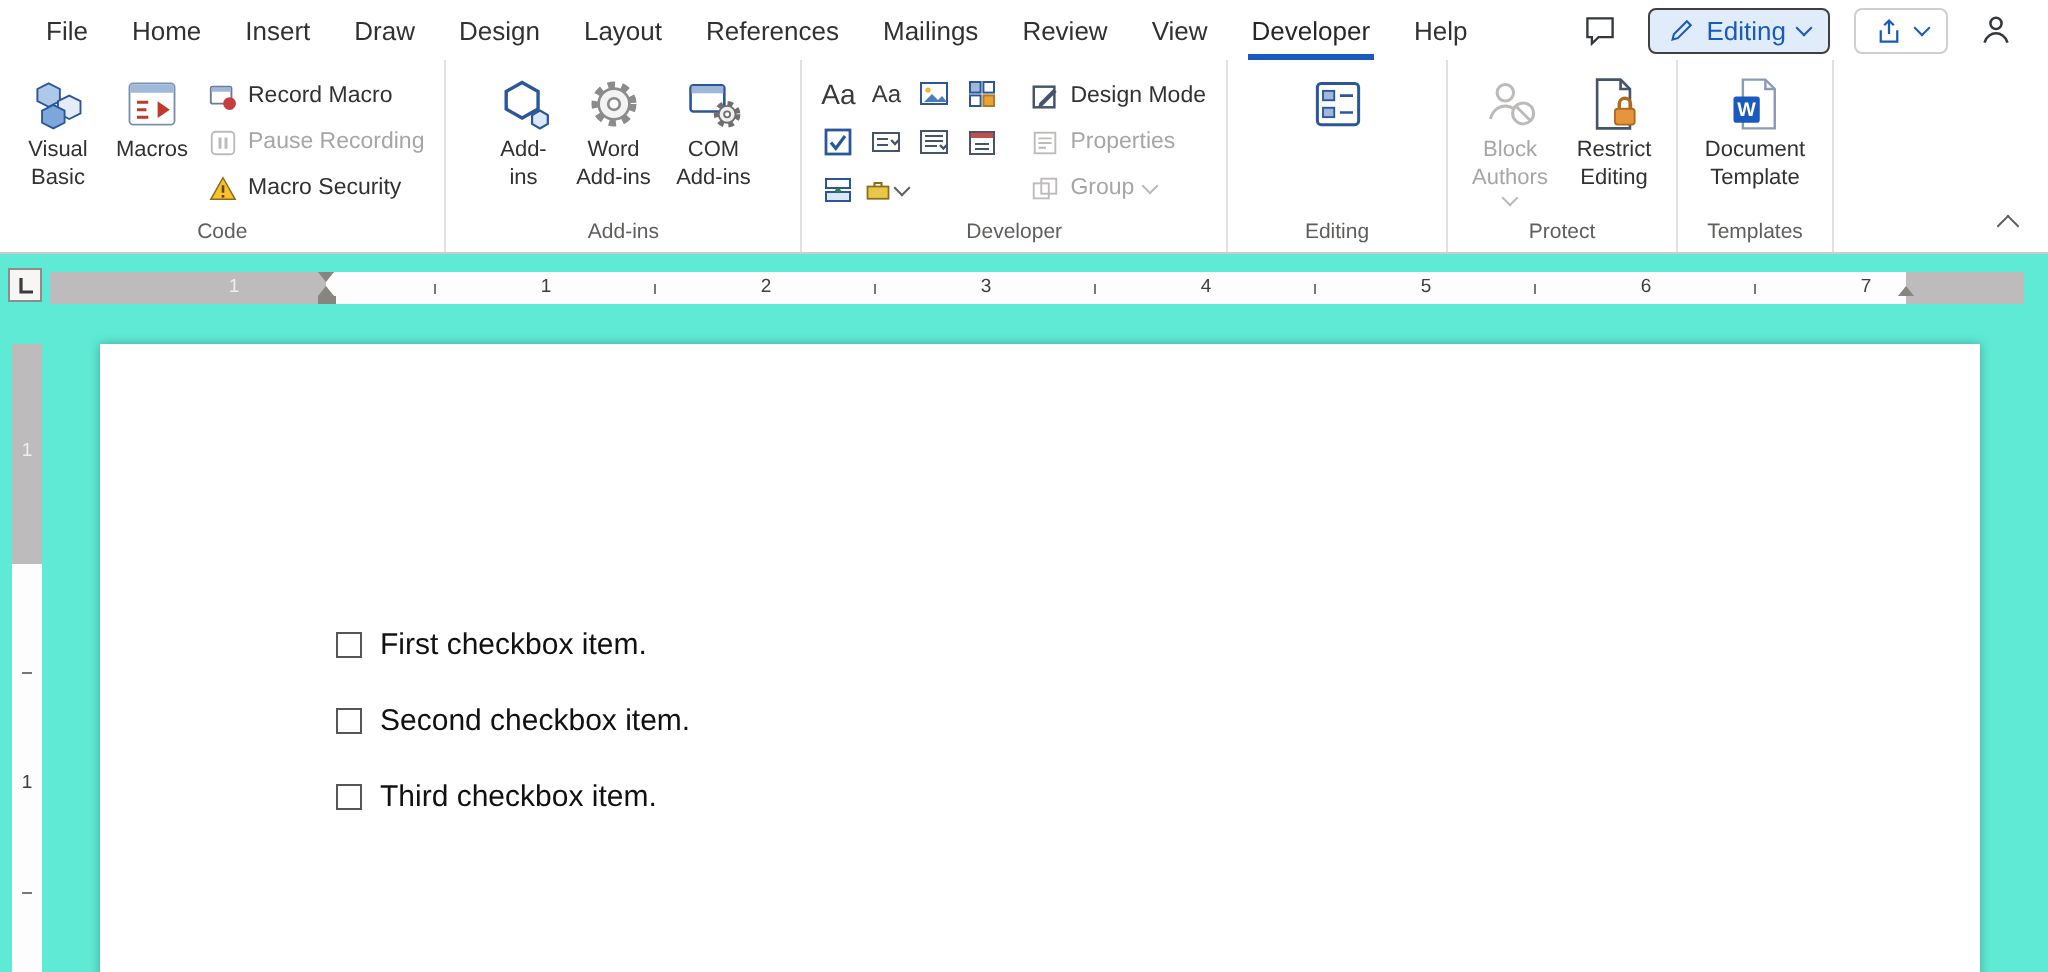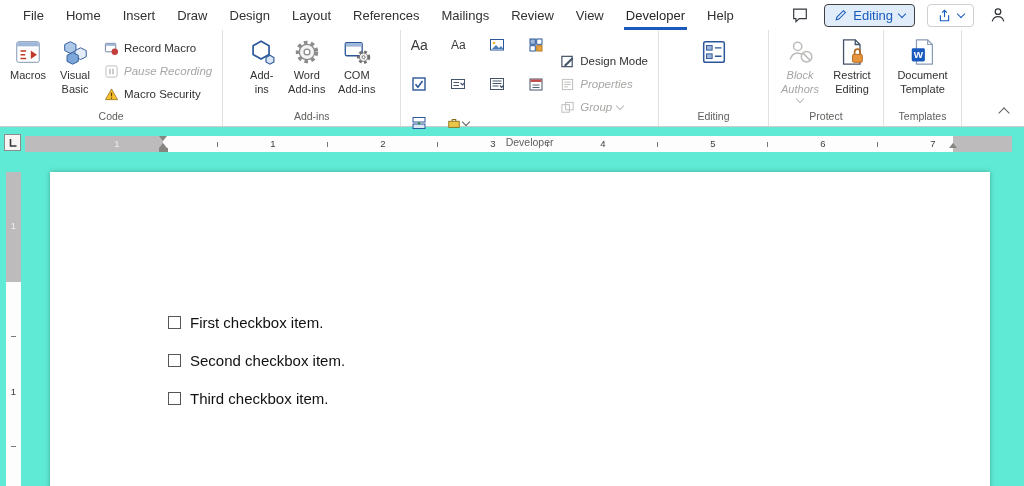--- a/index.html
+++ b/index.html
@@ -23,22 +23,22 @@
   
   .ribbon { position:absolute; top:30px; left:0; right:0; height:97px; background:#fff; border-bottom:1px solid #cecccb; display:flex; z-index:20; }
   .group { display:flex; flex-direction:column; border-right:1px solid #e3e1df; padding:1px 6px 0; }
   .group-content { flex:1; display:flex; align-items:flex-start; justify-content:center; gap:2px; padding-top:2px; }
   .group-label { font-size:10.5px; color:#605e5c; text-align:center; padding:1px 2px 4px; white-space:nowrap; }
   button { background:none; border:none; cursor:pointer; color:#323130; }
   .big-btn { display:flex; flex-direction:column; align-items:center; gap:2px; padding:4px 2px 0; }
   .big-btn .lbl { font-size:11px; line-height:1.25; text-align:center; color:#323130; }
   .small-col { display:flex; flex-direction:column; justify-content:center; align-self:stretch; }
   .small-btn { display:flex; align-items:center; gap:5px; height:23px; padding:0 4px; font-size:11.5px; white-space:nowrap; }
-  .disabled, .disabled .lbl { color:#a8a6a4 !important; cursor:default;font-style:italic; }
-  .ctrl-grid { display:grid; grid-template-columns:repeat(4,24px); grid-auto-rows:24px; gap:15px; align-self:center; }
+  .disabled, .disabled .lbl { color:#a8a6a4 !important; cursor:default; }
+  .ctrl-grid { display:grid; grid-template-columns:repeat(4,24px); grid-auto-rows:24px; gap:0; align-self:center; }
   .ctrl-cell { display:flex; align-items:center; justify-content:center; border-radius:2px; }
   .aa-rich { font-size:14px; color:#3b3a39; }
   .aa-plain { font-size:12px; color:#3b3a39; }
   .ribbon-filler { flex:1; }
   .collapse-btn { position:absolute; right:10px; bottom:5px; width:20px; height:16px; display:flex; align-items:flex-start; justify-content:center; cursor:pointer; }
 
   
   .tab-selector { position:absolute; left:4px; top:134px; width:17px; height:17px; background:#f7f6f5; border:1px solid #8f8d8c; display:flex; align-items:center; justify-content:center; z-index:12; cursor:pointer; }
   .h-ruler { position:absolute; left:25px; top:136px; width:987px; height:16px; background:#bdbbbc; z-index:11; }
   .h-white { position:absolute; left:138px; width:790px; top:0; bottom:0; background:#fdfdfd;
@@ -117,40 +117,40 @@
             </svg>
         </span>
       </div>
     </div>
   </header>
 
   <div class="ribbon">
 
     <section class="group">
       <div class="group-content">
+        <button class="big-btn" style="width:46px">
+          <span>
+            <svg width="30" height="30" viewBox="0 0 32 32">
+                <path d="M11 5l6 3v6.5l-6 3-6-3V8z" fill="#aec8e8" stroke="#2b579a"></path>
+                <path d="M22 11.5l6 3V21l-6 3-6-3v-6.5z" fill="#e3ecf7" stroke="#2b579a"></path>
+                <path d="M13.5 16.5l6 3V26l-6 3-6-3v-6.5z" fill="#7da7d8" stroke="#2b579a"></path>
+              </svg>
+          </span>
+          <span class="lbl">Visual Basic</span>
+        </button>
         <button class="big-btn" style="width:44px">
           <span>
             <svg width="30" height="30" viewBox="0 0 32 32">
                 <rect x="4" y="5" width="24" height="22" rx="2" fill="#fff" stroke="#7a90b0"></rect>
                 <rect x="4.5" y="5.5" width="23" height="4.5" fill="#9fb8d9"></rect>
                 <path d="M8 15h6M8 19h5M8 23h6" stroke="#c0392b" stroke-width="1.6"></path>
                 <path d="M19 14.5l6.5 4.5-6.5 4.5z" fill="#c0392b"></path>
               </svg>
           </span>
           <span class="lbl">Macros</span>
-        </button>
-        <button class="big-btn" style="width:46px">
-          <span>
-            <svg width="30" height="30" viewBox="0 0 32 32">
-                <path d="M11 5l6 3v6.5l-6 3-6-3V8z" fill="#aec8e8" stroke="#2b579a"></path>
-                <path d="M22 11.5l6 3V21l-6 3-6-3v-6.5z" fill="#e3ecf7" stroke="#2b579a"></path>
-                <path d="M13.5 16.5l6 3V26l-6 3-6-3v-6.5z" fill="#7da7d8" stroke="#2b579a"></path>
-              </svg>
-          </span>
-          <span class="lbl">Visual Basic</span>
         </button>
         <div class="small-col">
           <button class="small-btn">
             <span>
               <svg width="15" height="15" viewBox="0 0 16 16">
                   <rect x="1.5" y="2.5" width="11" height="9" rx="1" fill="#fff" stroke="#6b7a99"></rect>
                   <rect x="1.8" y="2.8" width="10.4" height="2.4" fill="#9fb8d9"></rect>
                   <circle cx="11.5" cy="11.5" r="3.4" fill="#c43e3e"></circle>
                 </svg>
             </span>

